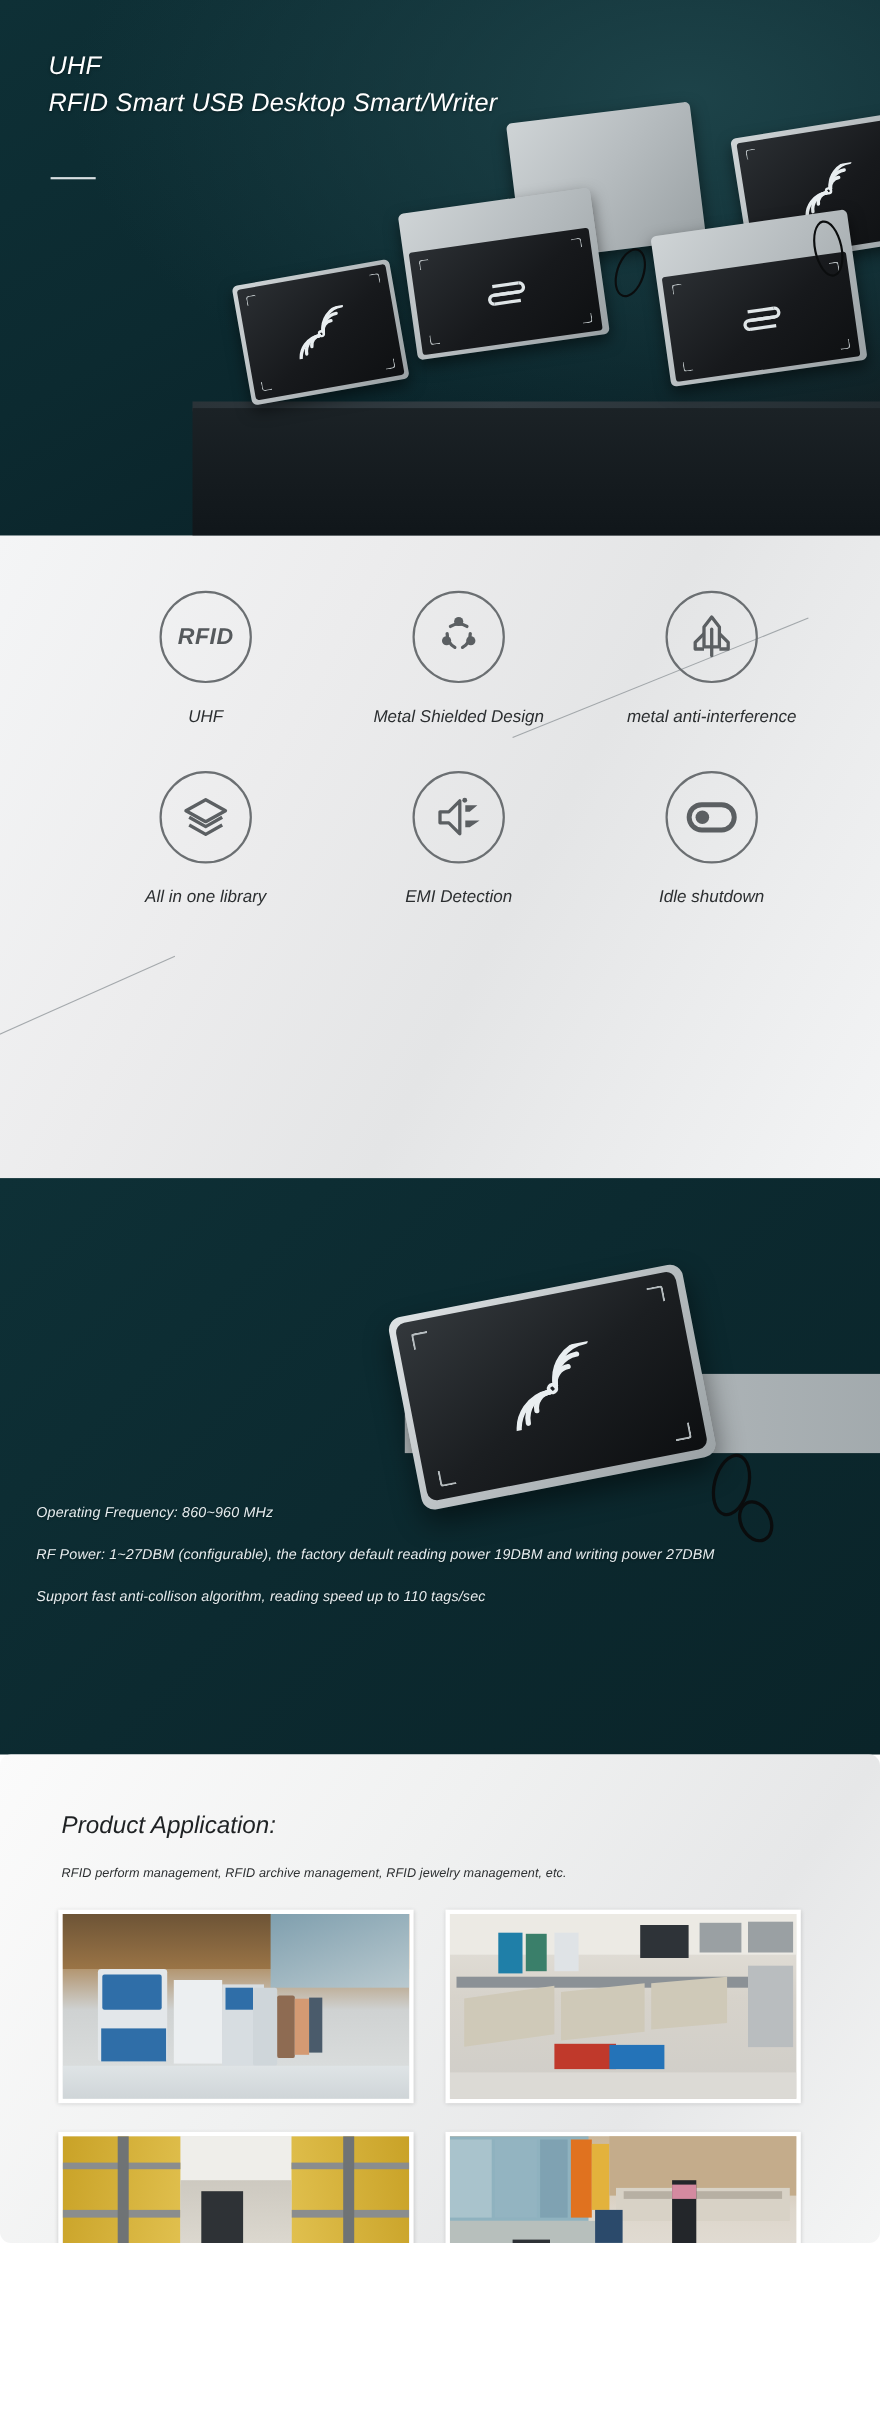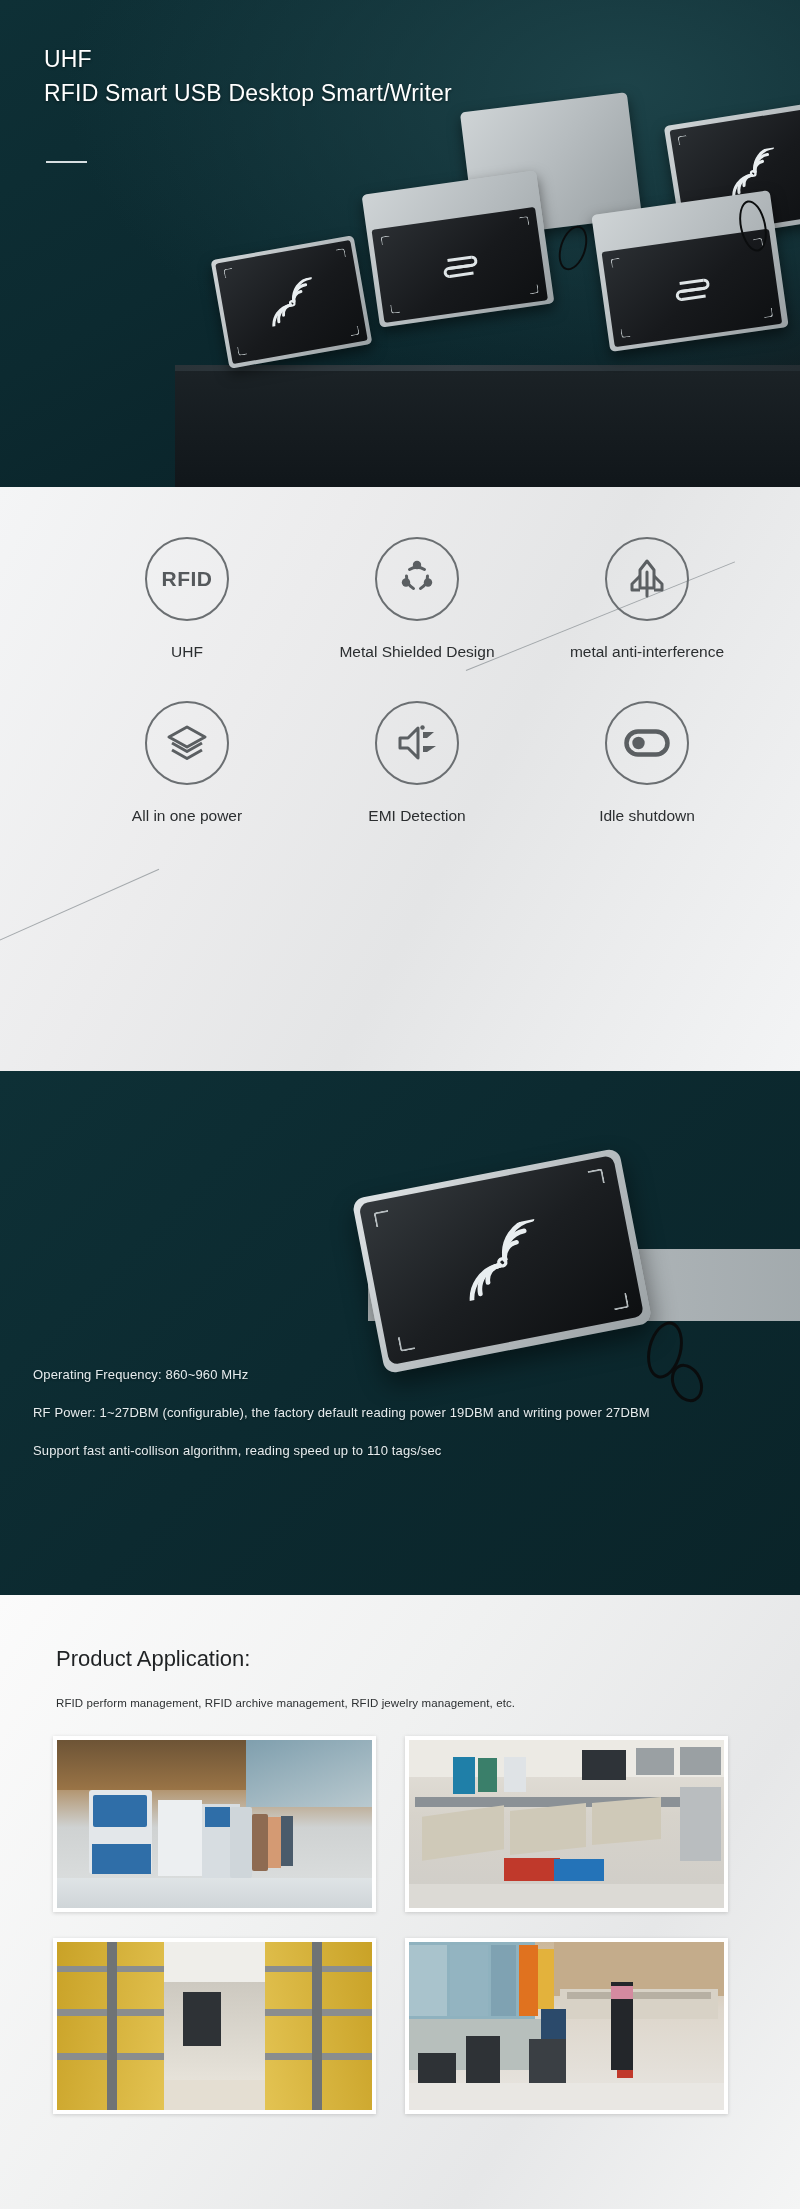--- a/index.html
+++ b/index.html
@@ -1,21 +1,21 @@
 <!DOCTYPE html>
 <html><head>
 <meta charset="utf-8">
 <style>
   * { box-sizing: border-box; margin: 0; padding: 0; }
   html, body {
     width: 800px;
     background: #ffffff;
     font-family: "Liberation Sans", sans-serif;
   }
-  .page { width: 800px; height: 2209px; position: relative; overflow: hidden; }
+  .page { width: 800px; height: 2209px; position: relative; overflow: hidden; font-style: italic; }
 
   
   .hero {
     position: relative;
     width: 800px; height: 487px;
     background:
       radial-gradient(ellipse 900px 520px at 78% 18%, #1d4349 0%, rgba(29,67,73,0) 62%),
       linear-gradient(150deg, #0e3036 0%, #0c2a30 40%, #0a2329 72%, #13191c 100%);
     overflow: hidden;
   }
@@ -101,23 +101,24 @@
   }
   .spec-list { position: absolute; left: 33px; top: 297px; width: 720px; }
   .spec-item {
     color: #e6ecee; font-size: 13px; line-height: 14px;
     margin-bottom: 24px; letter-spacing: .15px;
     text-shadow: 0 1px 2px rgba(0,0,0,.35);
   }
 
   
   .application {
-    position: relative; width: 800px; height: 614px;
+    position: relative; width: 800px; height: 444px;
     background: linear-gradient(125deg, #fbfbfb 0%, #f0f1f1 40%, #e6e7e8 72%, #f4f5f5 100%);
     overflow: hidden;
+    border-radius: 10px;
   }
   .app-title {
     position: absolute; left: 56px; top: 51px;
     font-size: 22px; color: #1f2224; font-weight: 400;
   }
   .app-sub {
     position: absolute; left: 56px; top: 102px;
     font-size: 11.5px; color: #2d3032; letter-spacing: .1px;
   }
   .photo-grid {
@@ -280,21 +281,21 @@
       <div class="feat">
         <div class="feat-circle">
           <svg width="46" height="46" viewBox="0 0 46 46">
             <g fill="none" stroke="#5b5f62" stroke-width="3" stroke-linejoin="round">
               <path d="M23 7 L41 17 L23 27 L5 17 Z"></path>
               <path d="M8 23 L23 31.5 L38 23"></path>
               <path d="M8 30 L23 38.5 L38 30"></path>
             </g>
           </svg>
         </div>
-        <div class="feat-label">All in one power</div>
+        <div class="feat-label">All in one library</div>
       </div>
 
       <div class="feat">
         <div class="feat-circle">
           <svg width="46" height="46" viewBox="0 0 46 46">
             <path d="M6 18 L14 18 L24 8 L24 38 L14 28 L6 28 Z" fill="none" stroke="#5b5f62" stroke-width="3" stroke-linejoin="round"></path>
             <g fill="#5b5f62">
               <path d="M29 12 L40 12 L33 18 L42 18 L29 18 Z"></path>
               <path d="M29 26 L42 26 L33 32 L40 32 L29 32 Z"></path>
             </g>

